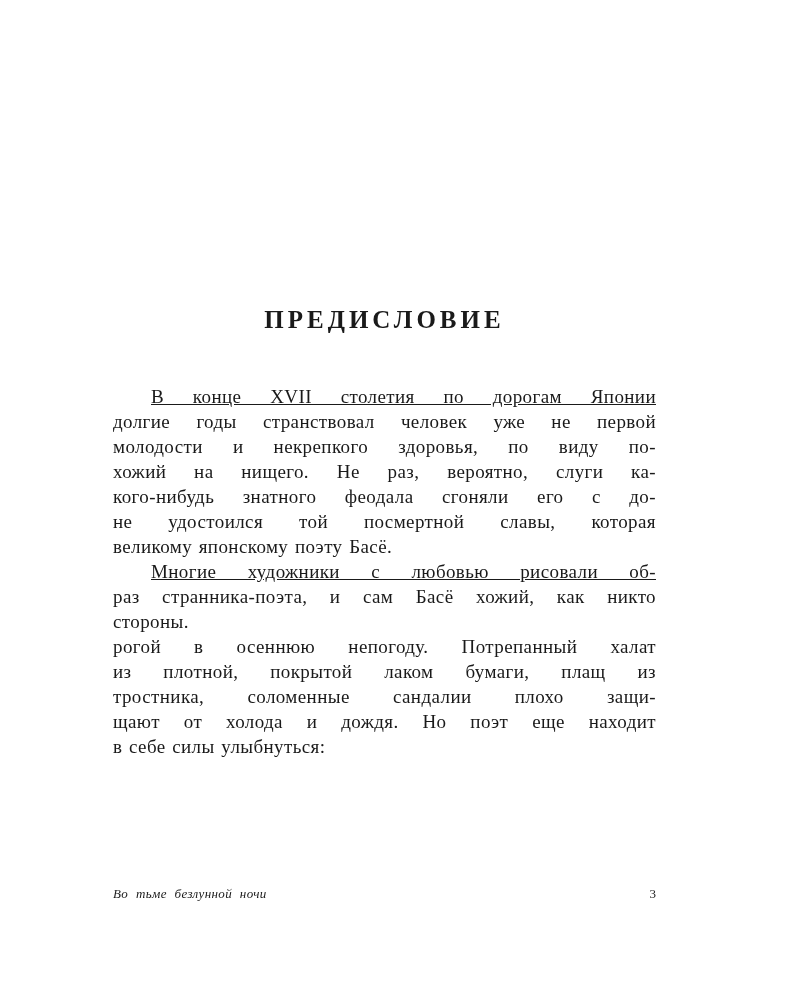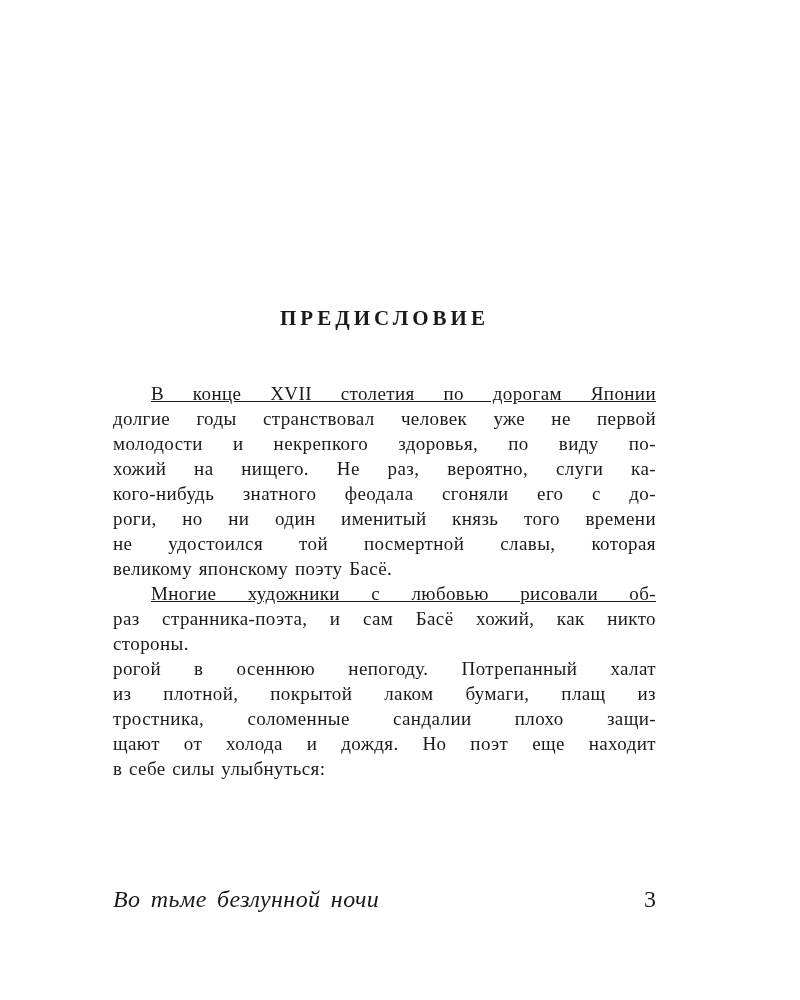--- a/index.html
+++ b/index.html
@@ -21,21 +21,21 @@
     overflow: hidden;
   }
   .content {
     position: absolute;
     left: 113px;
     top: 306px;
     width: 543px;
   }
   .chapter-title {
     margin: 0 0 50px 0;
-    font-size: 21px;
+    font-size: 25px;
     font-weight: bold;
     letter-spacing: 4px;
     text-align: center;
   }
   .para {
     margin: 0;
     padding: 0;
   }
   .line {
     display: block;
@@ -54,21 +54,21 @@
     text-align-last: left;
   }
   .footer {
     position: absolute;
     left: 113px;
     top: 886px;
     width: 543px;
     display: flex;
     justify-content: space-between;
     align-items: baseline;
-    font-size: 24px;
+    font-size: 13px;
   }
   .running-title {
     font-style: italic;
     letter-spacing: 0.4px;
     word-spacing: 4px;
   }
   .page-number {
     font-style: normal;
   }
 </style>
@@ -80,21 +80,20 @@
   <div class="content">
 
     <h1 class="chapter-title">ПРЕДИСЛОВИЕ</h1>
 
     <p class="para">
       <span class="line indent">В конце XVII столетия по дорогам Японии</span>
       <span class="line">долгие годы странствовал человек уже не первой</span>
       <span class="line">молодости и некрепкого здоровья, по виду по-</span>
       <span class="line">хожий на нищего. Не раз, вероятно, слуги ка-</span>
       <span class="line">кого-нибудь знатного феодала сгоняли его с до-</span>
-      <span class="line">роги, но ни один именитый князь того времени</span>
       <span class="line">не удостоился той посмертной славы, которая</span>
       <span class="line last">великому японскому поэту Басё.</span>
     </p>
 
     <p class="para">
       <span class="line indent">Многие художники с любовью рисовали об-</span>
       <span class="line">раз странника-поэта, и сам Басё хожий, как никто</span>
       <span class="line last">стороны.</span>
     </p>
 

